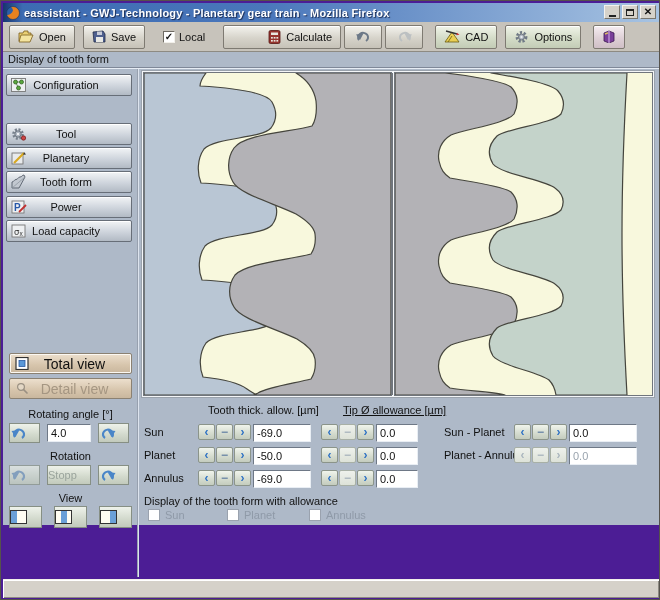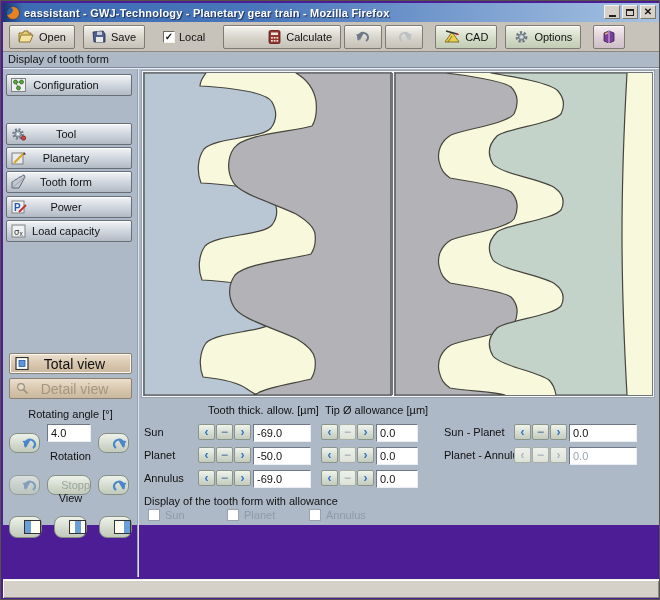--- a/index.html
+++ b/index.html
@@ -88,22 +88,22 @@
     display:flex; align-items:center; cursor:default;
   }
   .tan-btn.sel { box-shadow:inset 0 0 0 1px #fbf8f2; }
   .tan-btn .tv-ic { width:15px; height:13px; margin-left:5px; flex:none; }
   .tan-btn .tv-lbl { flex:1; text-align:center; padding-right:12px; font-size:14px; }
   .tan-btn.disabled .tv-lbl { color:#a59682; }
   .grp-lbl { position:absolute; left:6px; width:123px; text-align:center; font-size:11px; }
   .sm-btn {
     position:absolute; height:20px;
     background:linear-gradient(#eef2ea,#d2d9cc 60%,#c2cabc);
-    border:1px solid #868f84; border-radius:8px;
-    display:flex; align-items:center; justify-content:flex-end; cursor:default;margin-top:10px;
+    border:1px solid #868f84; border-radius:0;
+    display:flex; align-items:center; justify-content:flex-start; cursor:default;
   }
   .sm-btn.disabled { opacity:.68; }
   .sm-btn .stopp-lbl { font-size:11px; color:#9aa49c; }
   .angle-input, .val-input {
     position:absolute; height:18px; background:#fff;
     border:1px solid; border-color:#6e7886 #e9eef4 #e9eef4 #6e7886;
     font-family:"Liberation Sans",sans-serif; font-size:11px; color:#111; padding:0 0 0 3px;
   }
   .val-input.dim { color:#9aa4ae; }
   .vw-ic { width:17px; height:14px; background:#fffdf2; border:1px solid #333; position:relative; }
@@ -367,21 +367,21 @@
           <div class="stripe" style="left:5px;"></div>
         </div>
     </div>
     <div class="sm-btn" style="left:96px; top:454px; width:33px; height:22px;">
       <div class="vw-ic">
           <div class="stripe" style="right:0;"></div>
         </div>
     </div>
 
     <div class="col-hdr" style="left:205px; top:352px;">Tooth thick. allow. [µm]</div>
-    <div class="col-hdr" style="left:322px; top:352px;">Tip Ø allowance [µm]</div>
+    <div class="col-hdr" style="left:340px; top:352px;text-decoration:underline;">Tip Ø allowance [µm]</div>
 
     <div class="row-lbl" style="left:141px; top:374px;">Sun</div>
     <div class="spin-btn" style="left:195px; top:372px;">
         <span>‹</span>
       </div>
     <div class="spin-btn minus" style="left:213px; top:372px;">
         <span>−</span>
       </div>
     <div class="spin-btn" style="left:231px; top:372px;">
         <span>›</span>

